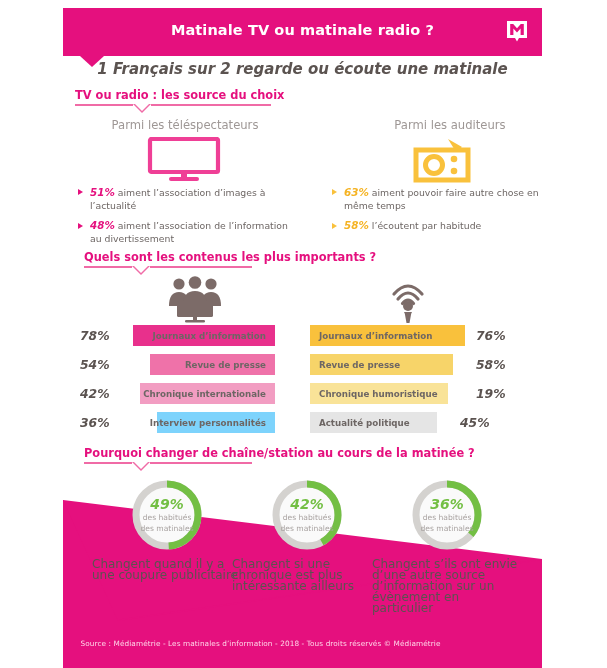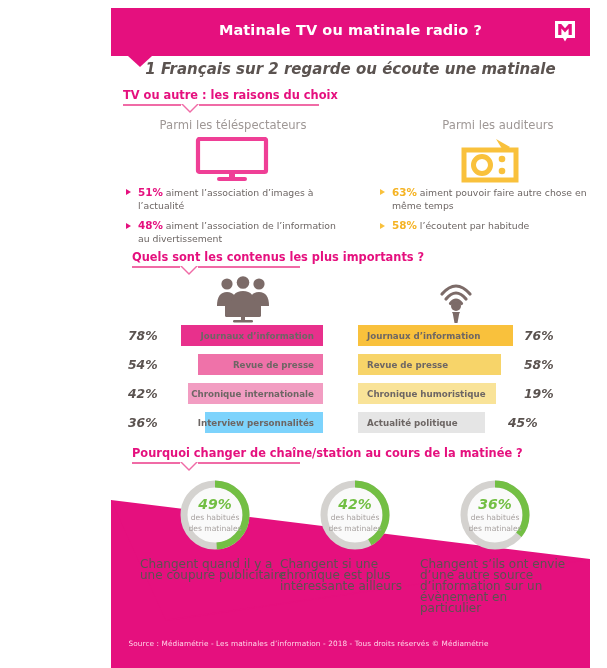--- a/index.html
+++ b/index.html
@@ -1,21 +1,21 @@
 <!DOCTYPE html>
 <html><head>
 <meta charset="utf-8">
 <style>
   html,body{margin:0;padding:0;background:#ffffff;}
   body{
     width:607px;height:668px;position:relative;overflow:hidden;
     font-family:"DejaVu Sans","Liberation Sans",sans-serif;
     color:#58504e;
   }
-  .stage{position:absolute;inset:0;width:521px;height:668px;background:#fff;margin-left:48px;}
+  .stage{position:absolute;inset:0;width:521px;height:668px;background:#fff;}
 
   
   .header{
     position:absolute;left:63px;top:8px;width:479px;height:48px;
     background:#e5107e;
   }
   .header-title{
     position:absolute;left:0;right:0;top:14px;text-align:center;
     color:#fff;font-size:14.5px;font-weight:bold;letter-spacing:.1px;
   }
@@ -62,21 +62,21 @@
   .radio-icon{position:absolute;left:412px;top:135px;}
 
   .bullets{position:absolute;font-size:9.3px;line-height:12.6px;}
   .bullet{position:relative;padding-left:12px;margin-bottom:7px;}
   .bullet .tri{
     position:absolute;left:0;top:3.4px;width:0;height:0;
     border-top:3.4px solid transparent;border-bottom:3.4px solid transparent;
   }
   .bullet .tri.pink{border-left:5px solid #e5107e;}
   .bullet .tri.yellow{border-left:5px solid #f9c13c;}
-  .pct{font-weight:bold;font-size:10.4px;}
+  .pct{font-weight:bold;font-size:10.4px;font-style:italic;}
   .pct.pink{color:#e5107e;}
   .pct.yellow{color:#f5b323;}
   .btxt{color:#6d6664;}
 
   
   .people-icon{position:absolute;left:160px;top:276px;}
   .mic-icon{position:absolute;left:388px;top:274px;}
 
   .barrow{position:absolute;height:21px;}
   .barval{
@@ -135,21 +135,21 @@
     <svg class="logo" viewBox="0 0 28 28">
       <path d="M4 3 H24 V20 H16 L14 23.5 L12 20 H4 Z" fill="#ffffff"></path>
       <path d="M7.2 6 H10.2 L14 10.2 L17.8 6 H20.8 V17 H17.6 V10.6 L14 14.4 L10.4 10.6 V17 H7.2 Z" fill="#e5107e"></path>
     </svg>
   </div>
   <div class="header-notch"></div>
 
   <div class="subtitle">1 Français sur 2 regarde ou écoute une matinale</div>
 
   <div class="sec" style="left:75px;top:88px;">
-    <div class="sec-label">TV ou autre : les raisons du choix</div>
+    <div class="sec-label">TV ou radio : les source du choix</div>
     <div class="sec-rule">
       <div class="line-l" style="left:0;width:58px;"></div>
       <div class="vee" style="left:58px;"></div>
       <div class="line-r" style="left:76px;width:120px;"></div>
     </div>
   </div>
 
   <div class="col-title" style="left:85px;top:118px;width:200px;">Parmi les téléspectateurs</div>
   <div class="col-title" style="left:350px;top:118px;width:200px;">Parmi les auditeurs</div>
 

